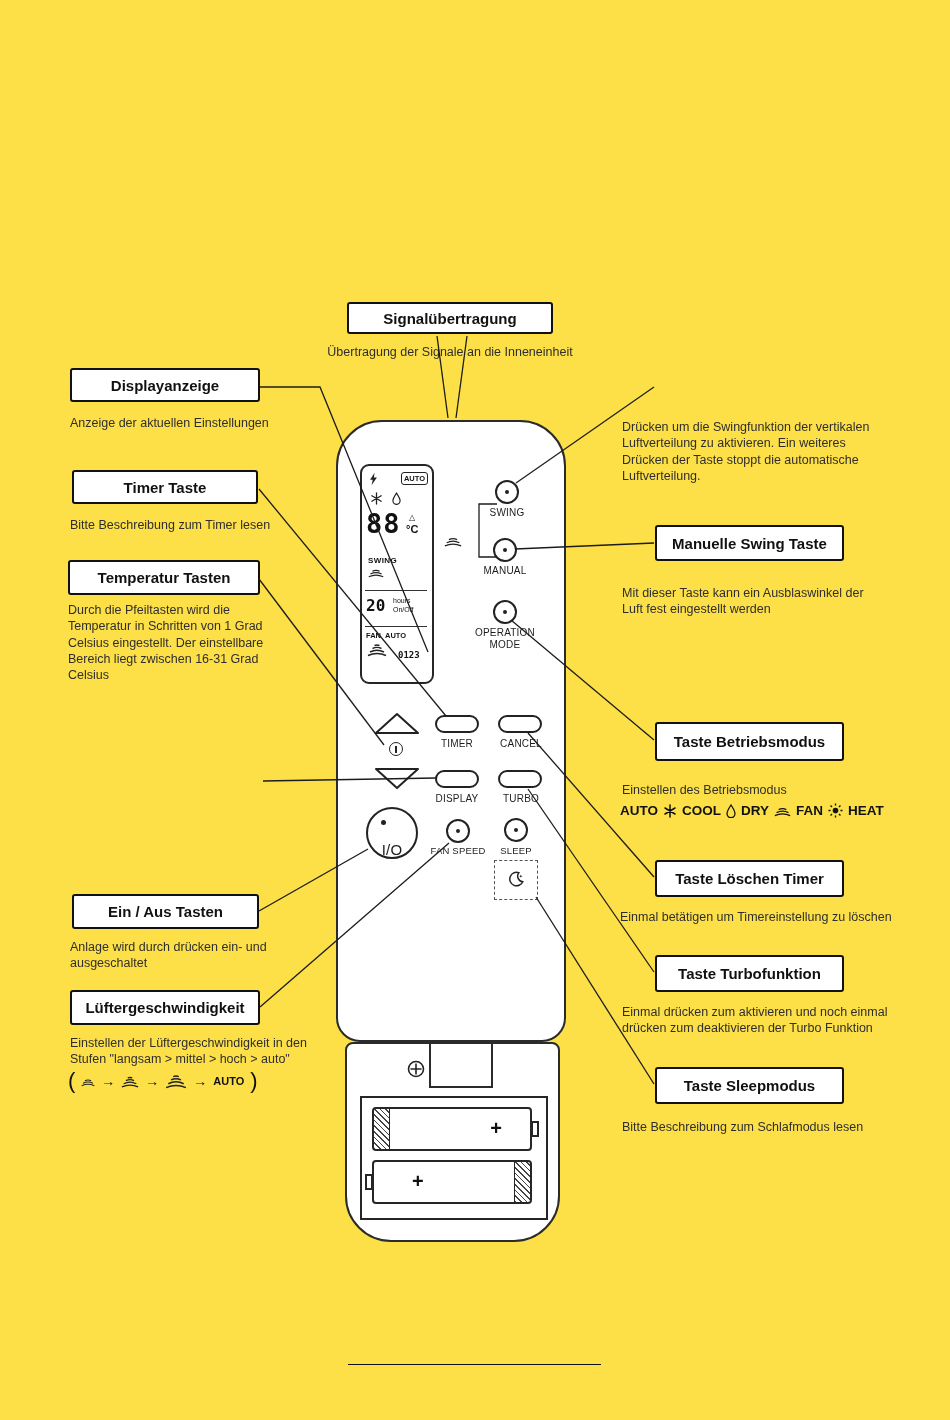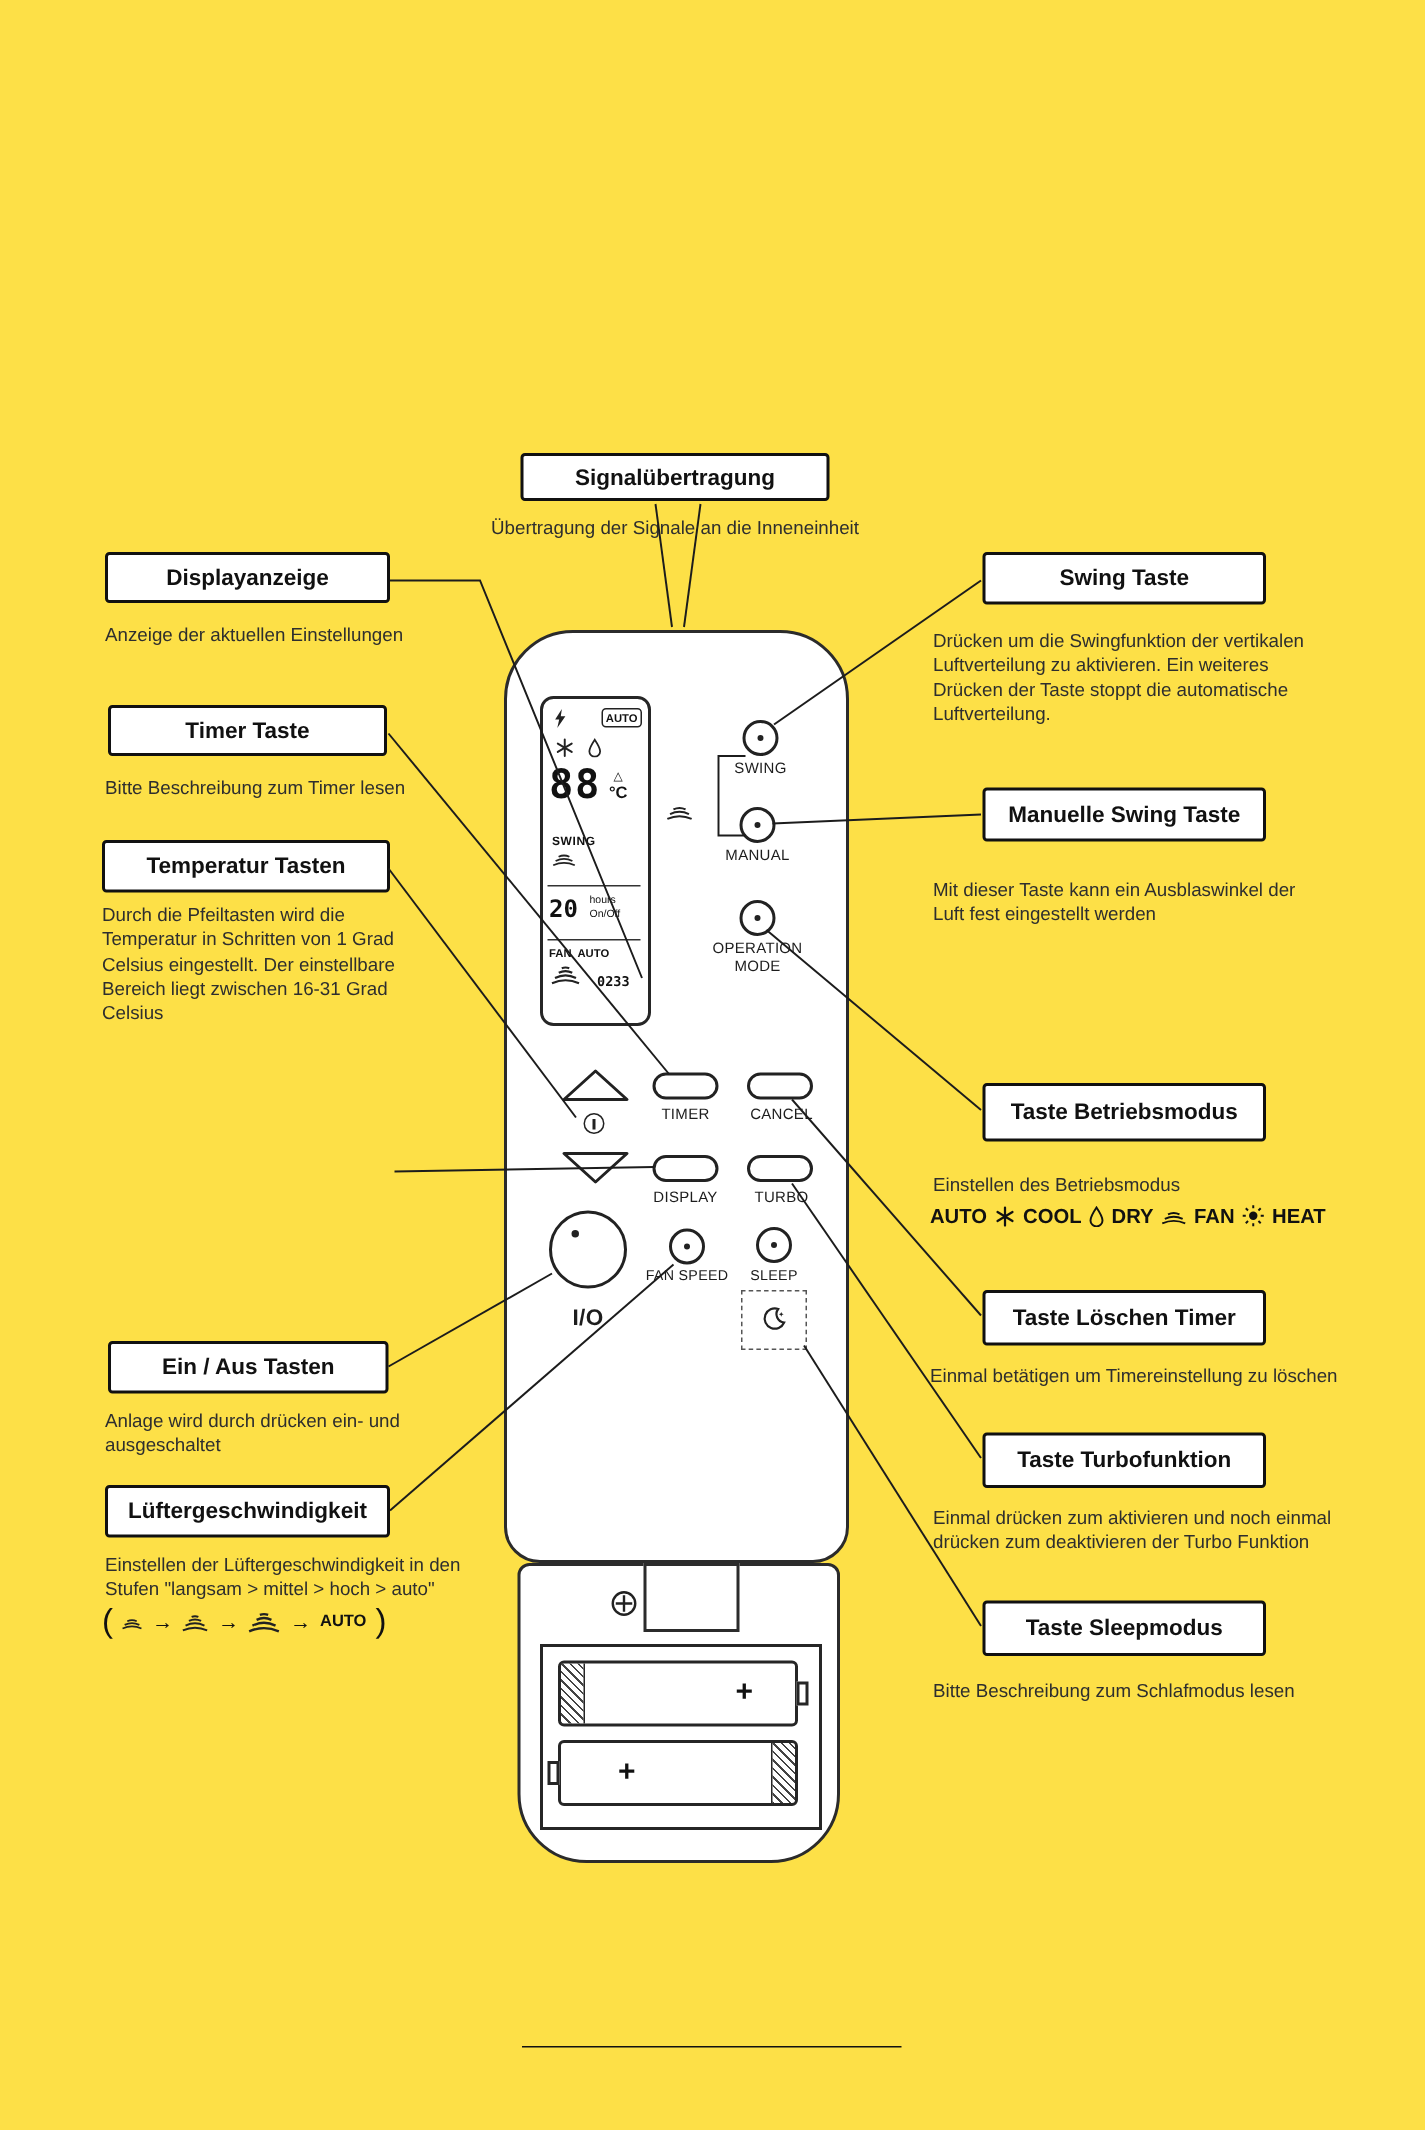--- a/index.html
+++ b/index.html
@@ -126,23 +126,20 @@
           <path d="M3 9.5 Q10 6 17 9.5"></path>
           <path d="M5.5 6 Q10 3.8 14.5 6"></path>
           <path d="M7.5 3 Q10 2 12.5 3"></path>
         </g>
     </svg>
     <span class="arr">→</span>
     <span class="seqauto">AUTO</span>
     <span class="paren">)</span>
   </div>
 
-  <div class="lbox" style="left:655px;top:368px;width:189px;height:35px">
-    <span>Swing Taste</span>
-  </div>
   <div class="cap" style="left:622px;top:419px;width:253px">Drücken um die Swingfunktion der vertikalen Luftverteilung zu aktivieren. Ein weiteres Drücken der Taste stoppt die automatische Luftverteilung.</div>
 
   <div class="lbox" style="left:655px;top:525px;width:189px;height:36px">
     <span>Manuelle Swing Taste</span>
   </div>
   <div class="cap" style="left:622px;top:585px;width:253px">Mit dieser Taste kann ein Ausblaswinkel der Luft fest eingestellt werden</div>
 
   <div class="lbox" style="left:655px;top:722px;width:189px;height:39px">
     <span>Taste Betriebsmodus</span>
   </div>
@@ -226,21 +223,21 @@
       <span style="left:4px;top:165px;font-size:7.5px;font-weight:bold">FAN</span>
       <span style="left:23px;top:165px;font-size:7.5px;font-weight:bold">AUTO</span>
       <svg style="left:5px;top:176px" width="20" height="15" viewBox="0 0 20 14">
         <g fill="none" stroke="#222" stroke-width="1.4">
             <path d="M1 13 Q10 9 19 13"></path>
             <path d="M3 9.5 Q10 6 17 9.5"></path>
             <path d="M5.5 6 Q10 3.8 14.5 6"></path>
             <path d="M7.5 3 Q10 2 12.5 3"></path>
           </g>
       </svg>
-      <span class="seg" style="left:36px;top:184px;font-size:9px">0233</span>
+      <span class="seg" style="left:36px;top:184px;font-size:9px">0123</span>
     </div>
 
     <div class="dot" style="left:157px;top:58px"></div>
     <div class="blab" style="left:139px;top:85px;width:60px">SWING</div>
 
     <svg style="position:absolute;left:106px;top:112px" width="18" height="13" viewBox="0 0 20 14">
       <g fill="none" stroke="#222" stroke-width="1.5">
           <path d="M1 13 Q10 9 19 13"></path>
           <path d="M3 9.5 Q10 6 17 9.5"></path>
           <path d="M5.5 6 Q10 3.8 14.5 6"></path>
@@ -266,21 +263,21 @@
     <div class="pill" style="left:97px;top:293px"></div>
     <div class="blab" style="left:88px;top:316px;width:62px">TIMER</div>
     <div class="pill" style="left:160px;top:293px"></div>
     <div class="blab" style="left:152px;top:316px;width:62px">CANCEL</div>
     <div class="pill" style="left:97px;top:348px"></div>
     <div class="blab" style="left:86px;top:371px;width:66px">DISPLAY</div>
     <div class="pill" style="left:160px;top:348px"></div>
     <div class="blab" style="left:154px;top:371px;width:58px">TURBO</div>
 
     <div class="io" style="left:28px;top:385px"></div>
-    <div class="blab" style="left:28px;top:448px;width:52px;font-size:15px;font-weight:bold">I/O</div>
+    <div class="blab" style="left:28px;top:419px;width:52px;font-size:15px;font-weight:normal">I/O</div>
     <div class="dot" style="left:108px;top:397px"></div>
     <div class="blab" style="left:86px;top:424px;width:68px;font-size:9.5px">FAN SPEED</div>
     <div class="dot" style="left:166px;top:396px"></div>
     <div class="blab" style="left:148px;top:424px;width:60px;font-size:9.5px">SLEEP</div>
     <div class="sleepbox">
       <svg width="18" height="18" viewBox="0 0 16 16">
         <path d="M10.5 1.5A6 6 0 1 0 14 9.5 5 5 0 0 1 10.5 1.5Z" fill="none" stroke="#222" stroke-width="1.3"></path>
         <path d="M12.3 3.2l.4 1 1 .4-1 .4-.4 1-.4-1-1-.4 1-.4Z" fill="#222"></path>
       </svg>
     </div>

